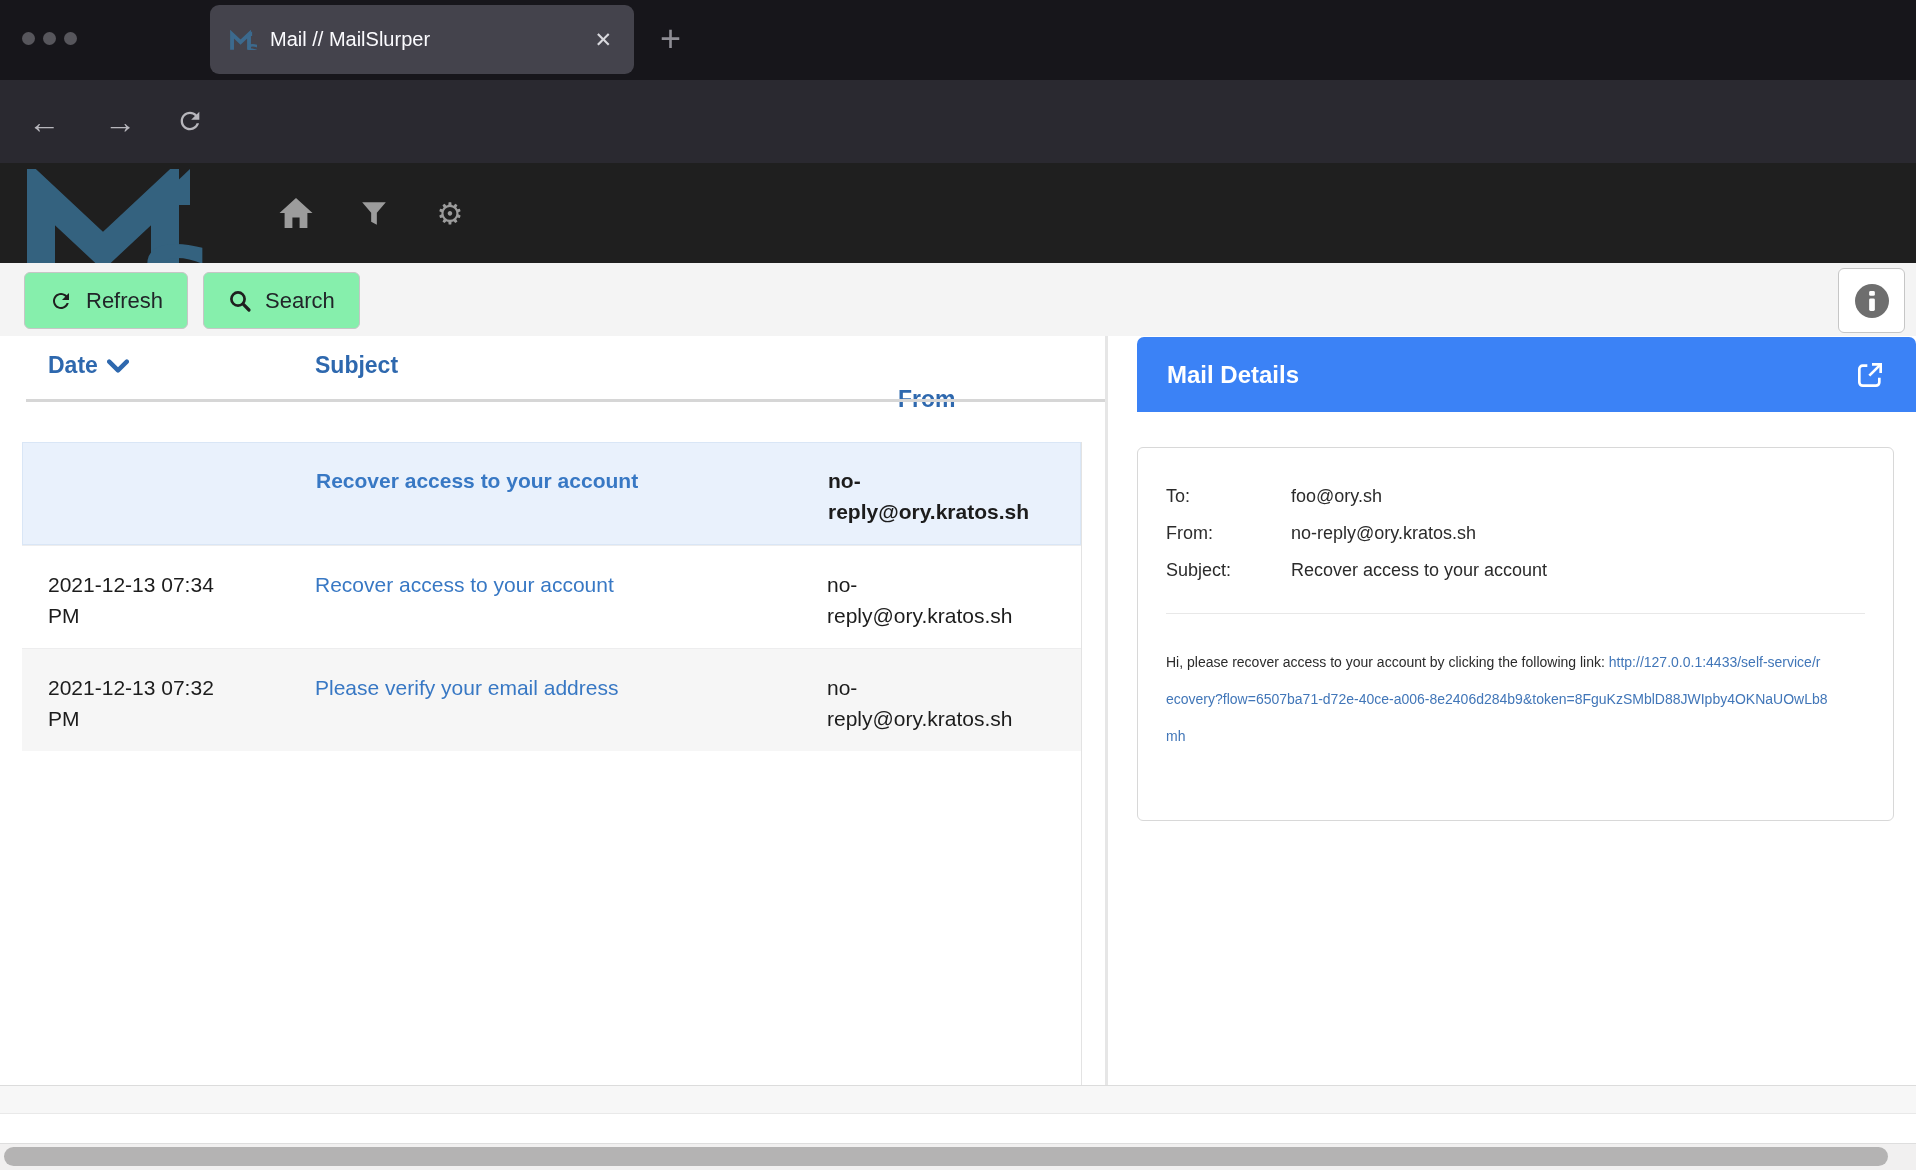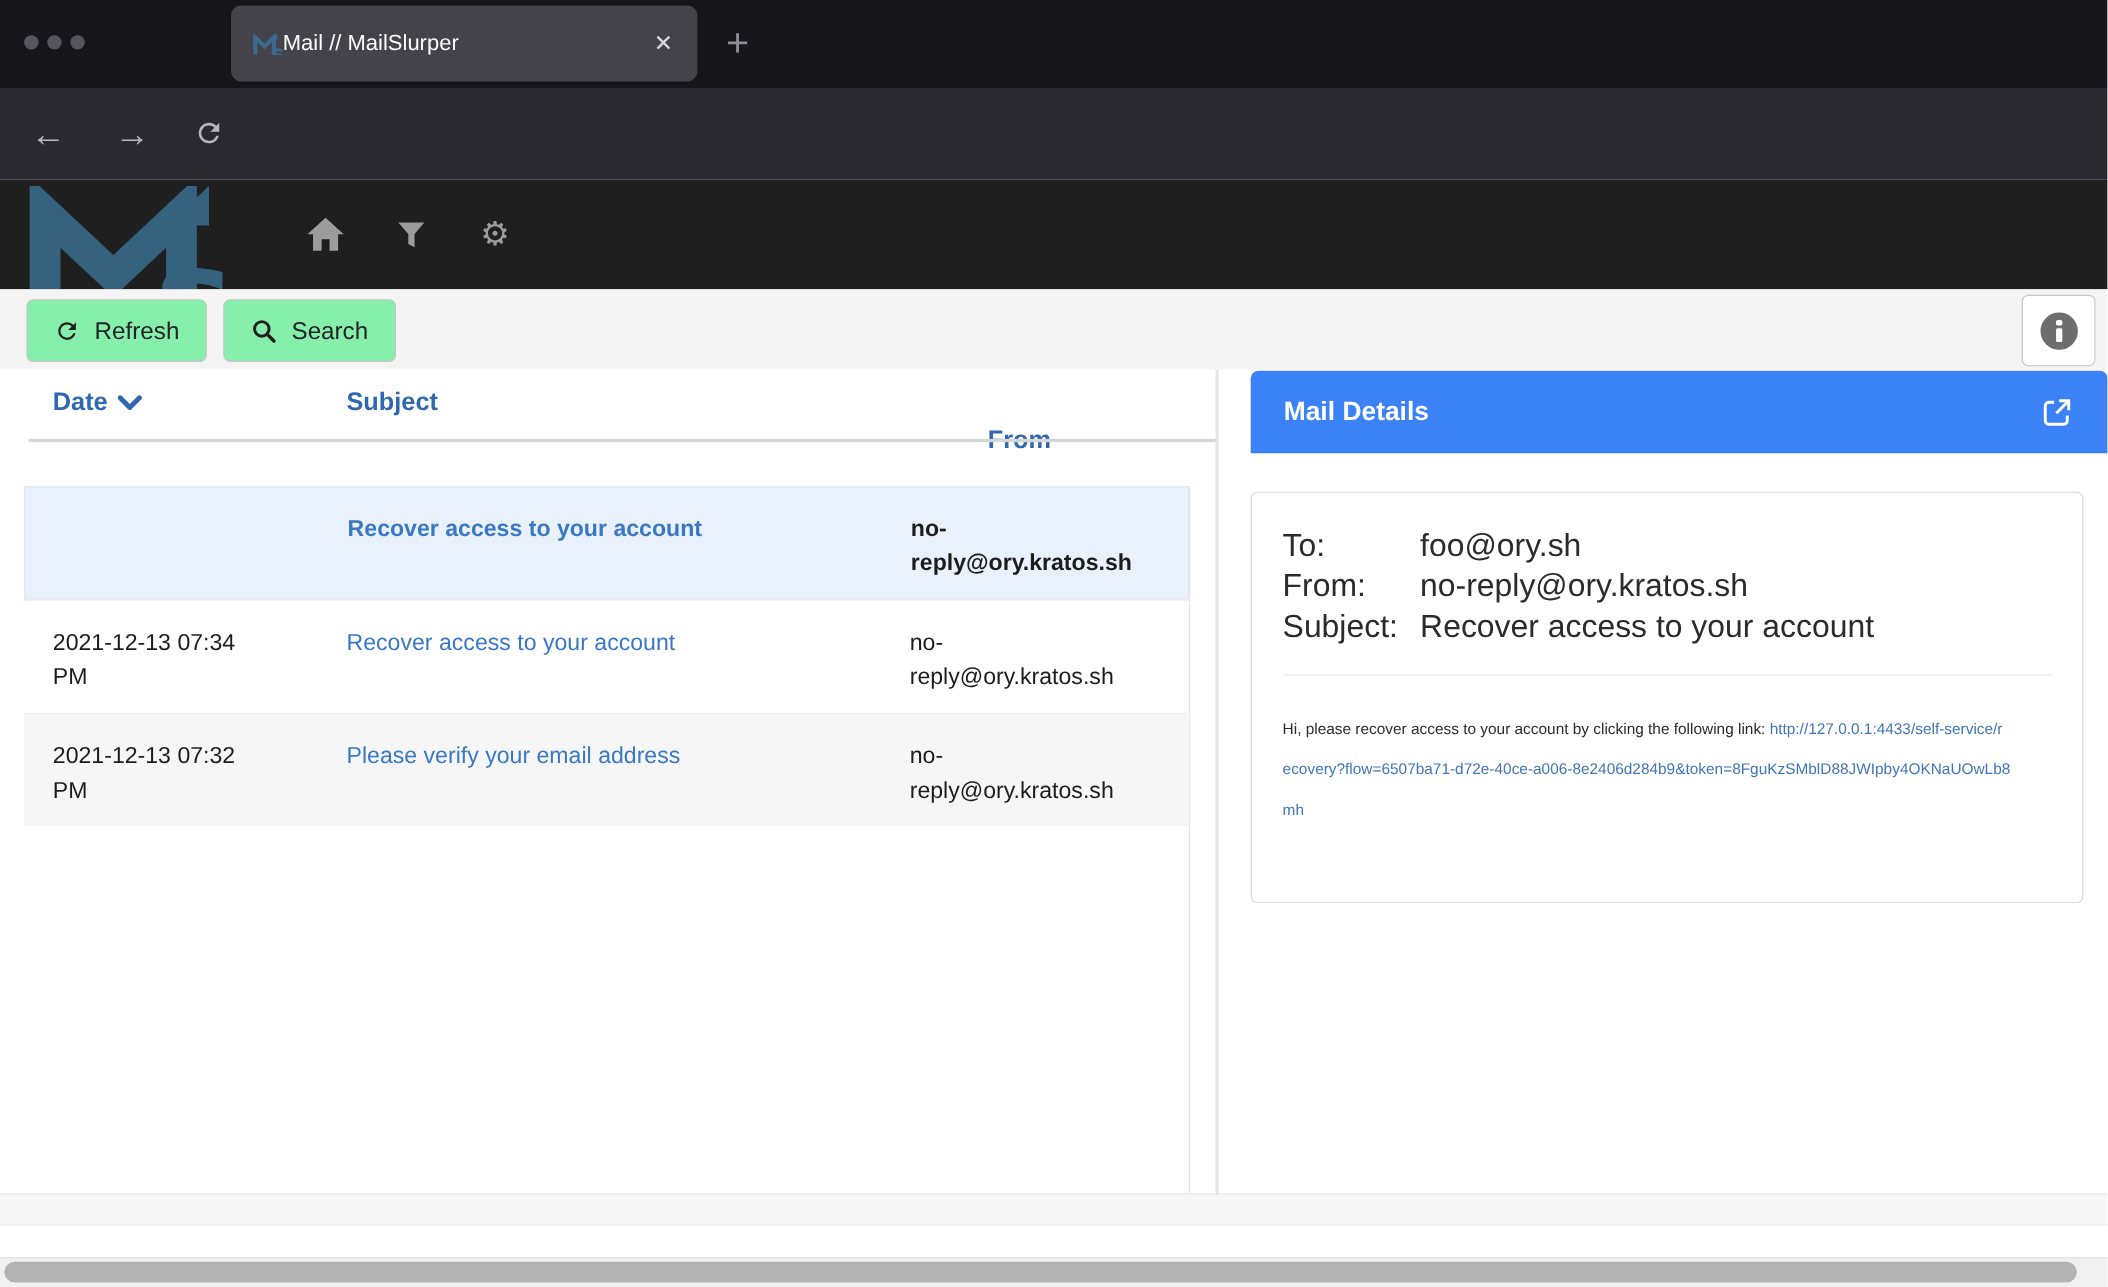--- a/index.html
+++ b/index.html
@@ -4,21 +4,21 @@
 <style>
   * { margin:0; padding:0; box-sizing:border-box; }
   html,body { width:1916px; height:1170px; overflow:hidden; }
   body { position:relative; background:#ffffff; font-family:"Liberation Sans","DejaVu Sans",sans-serif; }
 
   
   .tabbar { position:absolute; left:0; top:0; width:1916px; height:80px; background:#17161b; }
   .traffic-dots { position:absolute; left:22px; top:32px; display:flex; gap:8px; }
   .dot { width:13px; height:13px; border-radius:50%; background:#57565c; }
   .tab { position:absolute; left:210px; top:5px; width:424px; height:69px; background:#44434c; border-radius:9px; display:flex; align-items:center; padding:0 20px; }
-  .tab-title { color:#fbfbfe; font-size:20px; margin-left:0; white-space:nowrap; flex:1; }
+  .tab-title { color:#fbfbfe; font-size:20px; margin-left:13px; white-space:nowrap; flex:1; }
   .tab-close { color:#d9d9de; font-size:21px; cursor:default; padding:0 2px; }
   .new-tab { position:absolute; left:660px; top:17px; font-size:36px; font-weight:300; color:#8f8e95; line-height:44px; }
 
   .toolbar { position:absolute; left:0; top:80px; width:1916px; height:83px; background:#2a2930; }
   .nav-arrow { position:absolute; top:22px; font-size:32px; color:#b7b6bc; line-height:40px; }
   .back-btn { left:28px; } .fwd-btn { left:104px; }
   .reload-btn { position:absolute; left:176px; top:27px; }
   .urlbar { position:absolute; left:345px; top:95px; width:1298px; height:53px; background:#1b1a20; border-radius:9px; display:flex; align-items:center; padding:0 18px; }
   .urlbar .shield { margin-right:22px; }
   .urlbar .doc { margin-right:26px; }
@@ -60,21 +60,21 @@
   .mail-row.selected .cell { font-weight:bold; top:22px; }
   .mail-row.plain { border-top:1px solid #ededee;text-decoration:underline; }
   .mail-row.striped { background:#f6f6f6; border-top:1px solid #ededee; }
 
   .v-divider { position:absolute; left:1105px; top:336px; width:3px; height:777px; background:#e6e6e6; }
 
   
   .details-header { position:absolute; left:1137px; top:337px; width:779px; height:75px; background:#3b82f6; border-radius:7px 7px 0 0; display:flex; align-items:center; padding:0 30px; }
   .details-title { color:#ffffff; font-size:24px; font-weight:bold; flex:1; }
   .details-card { position:absolute; left:1137px; top:447px; width:757px; height:374px; background:#ffffff; border:1px solid #d8d8d8; border-radius:6px; padding:30px 28px; }
-  .field-row { display:flex; font-size:29px; line-height:37px; color:#2b2b2b; }
+  .field-row { display:flex; font-size:18px; line-height:37px; color:#2b2b2b; }
   .field-label { width:125px; }
   .card-hr { border:none; border-top:1px solid #e8e8e8; margin:24px 0 0 0; }
   .mail-body { margin-top:30px; width:662px; font-size:14px; line-height:37px; color:#2b2b2b; }
   .body-link { color:#4176b8; text-decoration:none; word-break:break-all; }
 
   
   .bottom-line { position:absolute; left:0; top:1085px; width:1916px; height:1px; background:#dcdcdc; }
   .bottom-strip { position:absolute; left:0; top:1086px; width:1916px; height:27px; background:#f7f7f7; }
   .bottom-strip2 { position:absolute; left:0; top:1113px; width:1916px; height:1px; background:#e9e9e9; }
   .hscroll-track { position:absolute; left:0; top:1143px; width:1916px; height:27px; background:#f1f0f0; border-top:1px solid #dedede; }

